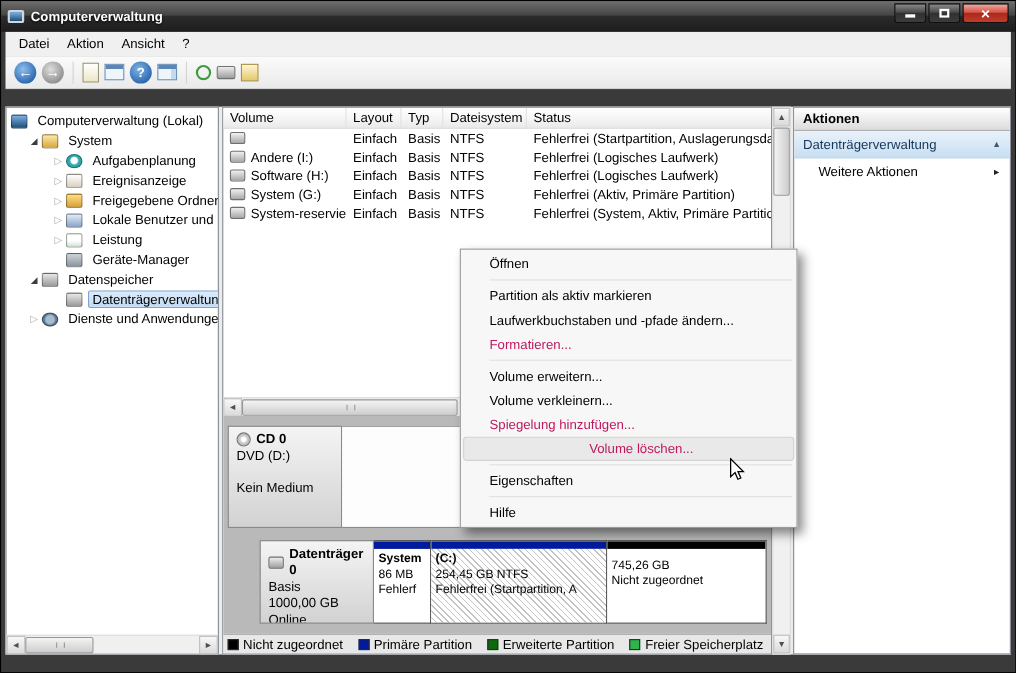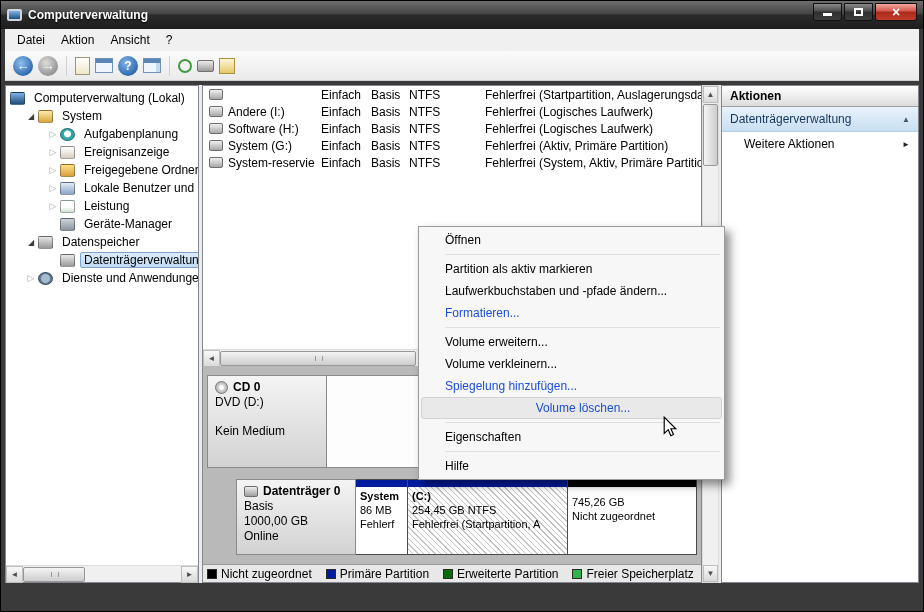--- a/index.html
+++ b/index.html
@@ -36,21 +36,21 @@
   .t-win  { width:18px; height:15px; border:1px solid #6f93b8;
             background: linear-gradient(180deg,#5b87b8 0 4px,#eef5fc 4px); }
   .t-help { background: radial-gradient(circle at 40% 35%, #7fb4e8, #2b66ad 75%); border-radius:50%; color:#fff; font-size:12px; font-weight:bold; }
   .t-win2 { width:18px; height:15px; border:1px solid #6f93b8;
             background: linear-gradient(180deg,#5b87b8 0 4px,rgba(0,0,0,0) 4px),
                         linear-gradient(90deg,#eef5fc 0 72%,#c4daee 72%); }
   .t-refresh { width:14px; height:14px; border:2px solid #3f9b3f; border-radius:50%; }
   .t-disk { width:17px; height:12px; background: linear-gradient(#ececec,#9c9c9c); border:1px solid #707070; border-radius:2px; }
   .t-props { width:16px; height:16px; background: linear-gradient(#fdf6d8,#e4c96a); border:1px solid #a8913e; }
   
-  .main { margin: 4px 4px; height: 498px; display: flex; background: #ececec; }
+  .main { margin: 16px 4px; height: 498px; display: flex; background: #ececec; }
   .tree-panel { width: 194px; flex:none; background: #fff; border: 1px solid #828790; display: flex; flex-direction: column; }
   .tree { flex: 1; overflow: hidden; padding-top: 3px; }
   .tree-row { height: 18px; display: flex; align-items: center; white-space: nowrap; overflow: hidden; }
   .exp { width: 14px; flex:none; text-align: center; font-size: 8px; color: #3c3c3c; }
   .exp.collapsed { color: #a8a8a8; font-size: 9px; }
   .ic { width: 15px; height: 13px; margin-right: 5px; flex:none; border-radius: 2px; border: 1px solid rgba(0,0,0,.35); }
   .ic-computer-icon        { background: linear-gradient(#7fb2e5,#1f4e79); }
   .ic-system-tools-icon    { background: linear-gradient(#ffe9a8,#d8a73f); }
   .ic-task-scheduler-icon  { background: radial-gradient(circle at 50% 45%, #ffffff 0 3px, #2fa8ad 4px); border-radius: 50%; }
   .ic-event-viewer-icon    { background: linear-gradient(#ffffff,#d9cfc0); }
@@ -84,21 +84,21 @@
     border-left: 1px solid #999; border-right: 1px solid #999; }
   .sb-fill { flex: 1; }
   .vscroll { width: 17px; flex:none; background: #f0f0f0; border: 1px solid #dcdcdc; display: flex; flex-direction: column; align-items: stretch; }
   .vscroll .sb-btn { width: 15px; }
   .v-thumb { height: 62px; margin: 1px 0; background: linear-gradient(90deg,#f4f4f4,#cdcdcd); border: 1px solid #979797; border-radius: 2px; }
   
   .graphic-pane { flex: 1; background: #b9b9b9; padding: 9px 4px 0 4px; overflow: hidden; }
   .dev-row { display: flex; }
   .cd-row { height: 93px; margin-bottom: 11px; }
   .disk-row { height: 76px; padding-left: 29px; }
-  .dev-card { width: 120px; flex:none; background: linear-gradient(#f4f4f4,#d2d2d2); border: 1px solid #8a8a8a; padding: 4px 7px; line-height: 15px; overflow: hidden; }
+  .dev-card { width: 104px; flex:none; background: linear-gradient(#f4f4f4,#d2d2d2); border: 1px solid #8a8a8a; padding: 4px 7px; line-height: 15px; overflow: hidden; }
   .dev-title { display: flex; align-items: center; gap: 5px; font-weight: bold; }
   .cd-ico { width: 13px; height: 13px; flex:none; border-radius: 50%; border: 1px solid #777;
     background: radial-gradient(circle,#ffffff 0 2px,#d4d4d4 3px,#9a9a9a); }
   .hd-ico { width: 14px; height: 11px; flex:none; background: linear-gradient(#ededed,#9f9f9f); border: 1px solid #6e6e6e; border-radius: 2px; }
   .dev-gap { height: 14px; }
   .dev-region.empty { flex: 1; background: #fdfdfd; border: 1px solid #8a8a8a; border-left: none; }
   .partitions { flex: 1; display: flex; }
   .part { flex:none; border: 1px solid #4a4a4a; border-left: none; background: #fff; display: flex; flex-direction: column; overflow: hidden; }
   .part.fill { flex: 1; }
   .part-bar { height: 7px; flex:none; }
@@ -117,21 +117,21 @@
   .ap-group { height: 25px; flex:none; background: linear-gradient(#e9f2fb,#c8dff2); border-bottom: 1px solid #b3cde4;
     display: flex; align-items: center; padding: 0 8px; color: #15365a; }
   .chev { margin-left: auto; font-size: 8px; color: #3c5a77; }
   .ap-more { height: 24px; flex:none; display: flex; align-items: center; padding: 0 8px 0 22px; }
   .arr { margin-left: auto; font-size: 8px; color: #222; }
   
   .context-menu { position: absolute; left: 417px; top: 225px; width: 307px; z-index: 50;
     background: #f7f7f7; border: 1px solid #9b9b9b; box-shadow: 5px 5px 9px rgba(0,0,0,.45); padding: 2px 1px; }
   .cm-item { height: 22px; line-height: 20px; padding-left: 23px; white-space: nowrap; overflow: hidden;
     border: 1px solid rgba(0,0,0,0); border-radius: 3px; margin: 0 1px; }
-  .cm-item.disabled { color: #1d4ed8; }
+  .cm-item.disabled { color: #be185d; }
   .cm-item.hover { background: #e9e9e9; border-color: #d2d2d2; text-align: center; }
   .cm-sep { height: 1px; background: #e0e0e0; margin: 3px 3px 3px 25px; }
   
   .cursor { position: absolute; left: 659px; top: 415px; z-index: 100; }
 </style>
 </head>
 <body>
 
 <div class="window">
 
@@ -235,20 +235,27 @@
         <span class="sb-thumb" style="width:62px"></span>
         <span class="sb-fill"></span>
         <span class="sb-btn">►</span>
       </div>
     </div>
 
     <div class="splitter"></div>
 
     <div class="center-panel">
       <div class="volume-list">
+        <div class="vl-header" id="vl-header">
+            <div class="vl-h" style="width: 112px;">Volume</div>
+            <div class="vl-h" style="width: 50px;">Layout</div>
+            <div class="vl-h" style="width: 38px;">Typ</div>
+            <div class="vl-h" style="width: 76px;">Dateisystem</div>
+            <div class="vl-h" style="width: 224px;">Status</div>
+          </div>
         <div id="vl-rows">
             <div class="vl-row">
               <div class="vl-c c0" style="width: 112px;">
                 <span class="vol-ico"></span>
                 <span></span>
               </div>
               <div class="vl-c" style="width: 50px;">Einfach</div>
               <div class="vl-c" style="width: 38px;">Basis</div>
               <div class="vl-c" style="width: 76px;">NTFS</div>
               <div class="vl-c" style="width: 224px;">Fehlerfrei (Startpartition, Auslagerungsdatei,</div>

